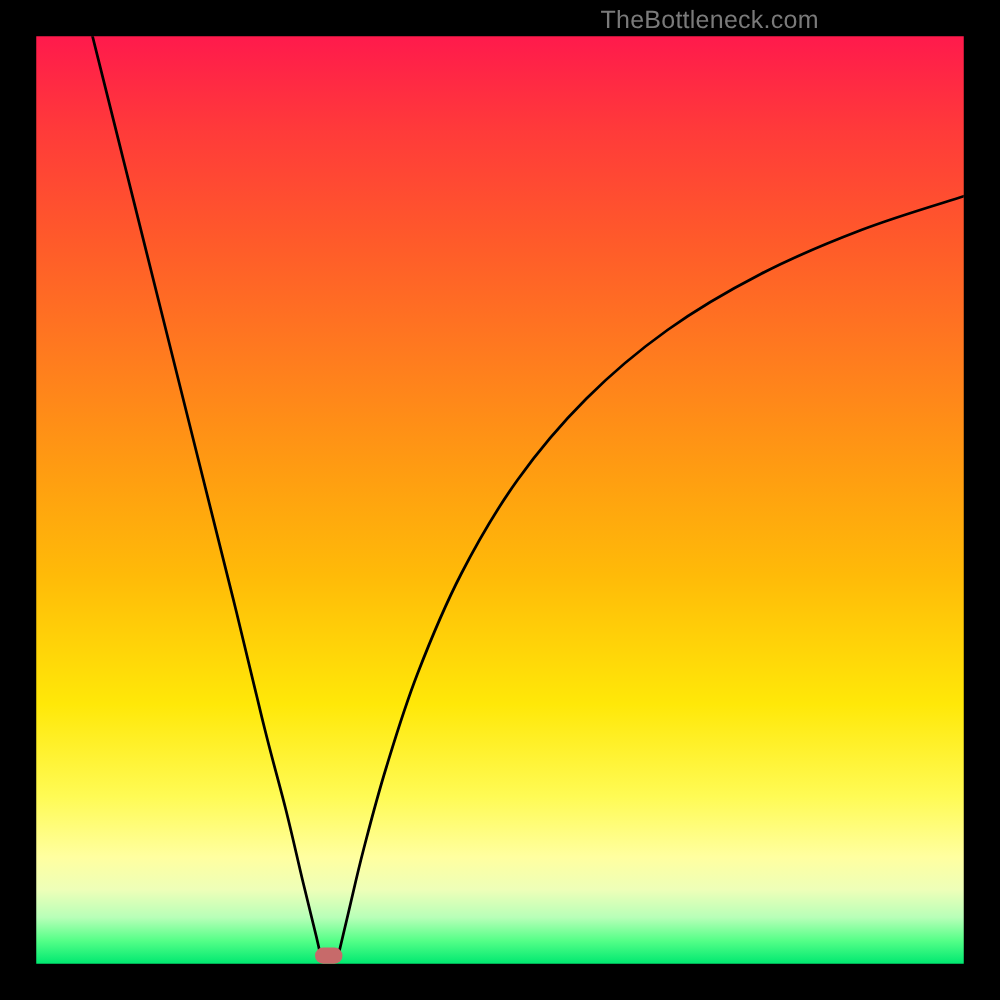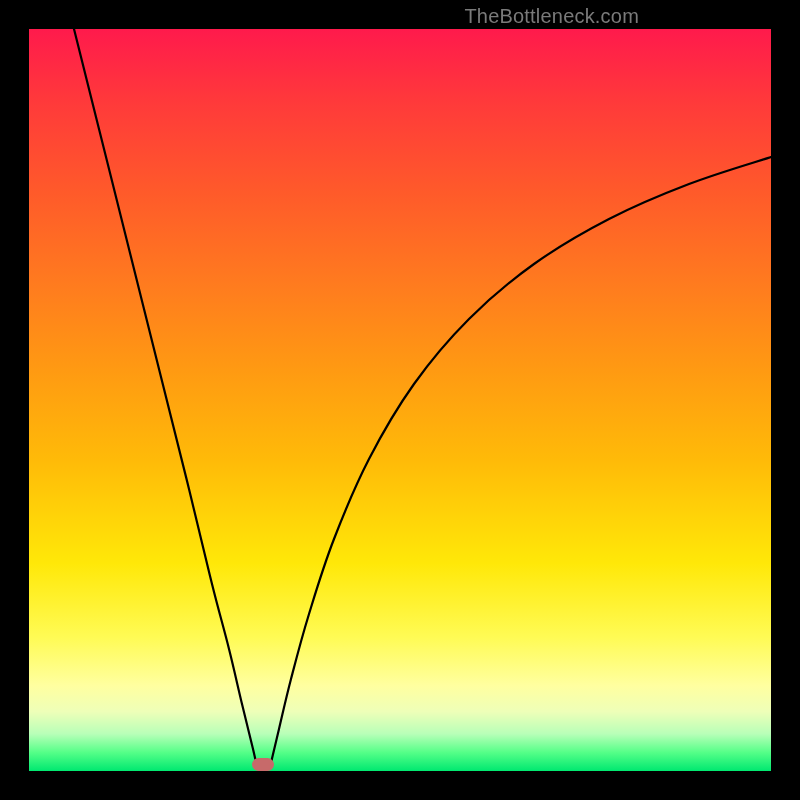--- a/index.html
+++ b/index.html
@@ -9,20 +9,21 @@
     height: 800px;
     background: #000000;
     overflow: hidden;
     font-family: Arial, Helvetica, sans-serif;
   }
   .frame {
     position: relative;
     width: 669px;
     height: 800px;
     background: #000000;
+    padding-left: 16px;
   }
   .plot {
     position: absolute;
     left: 29px;
     top: 29px;
     width: 742px;
     height: 742px;
     background: linear-gradient(to bottom,
       #ff1a4c 0%,
       #ff3a3a 10%,

